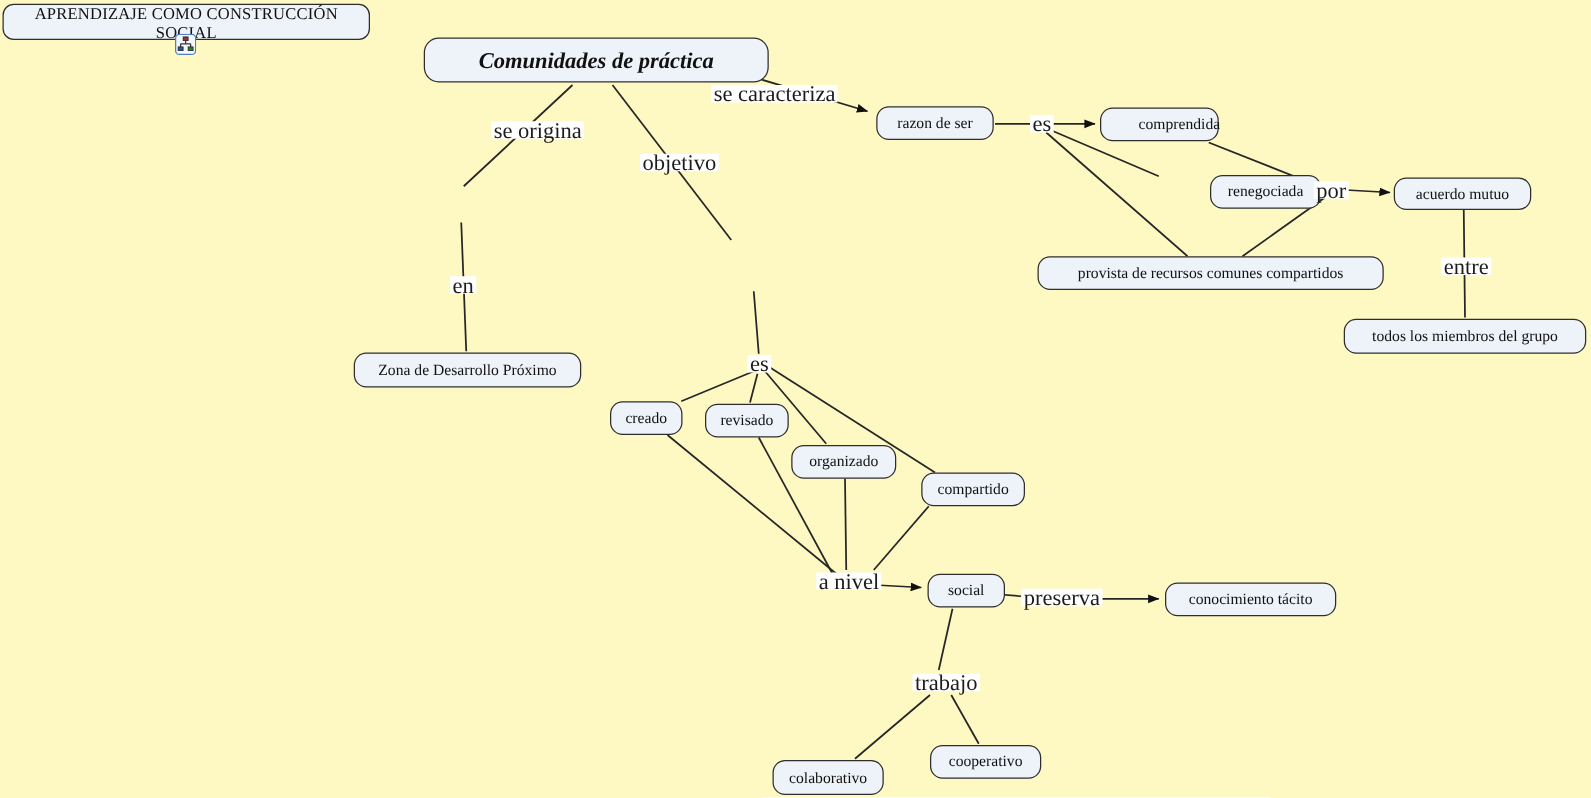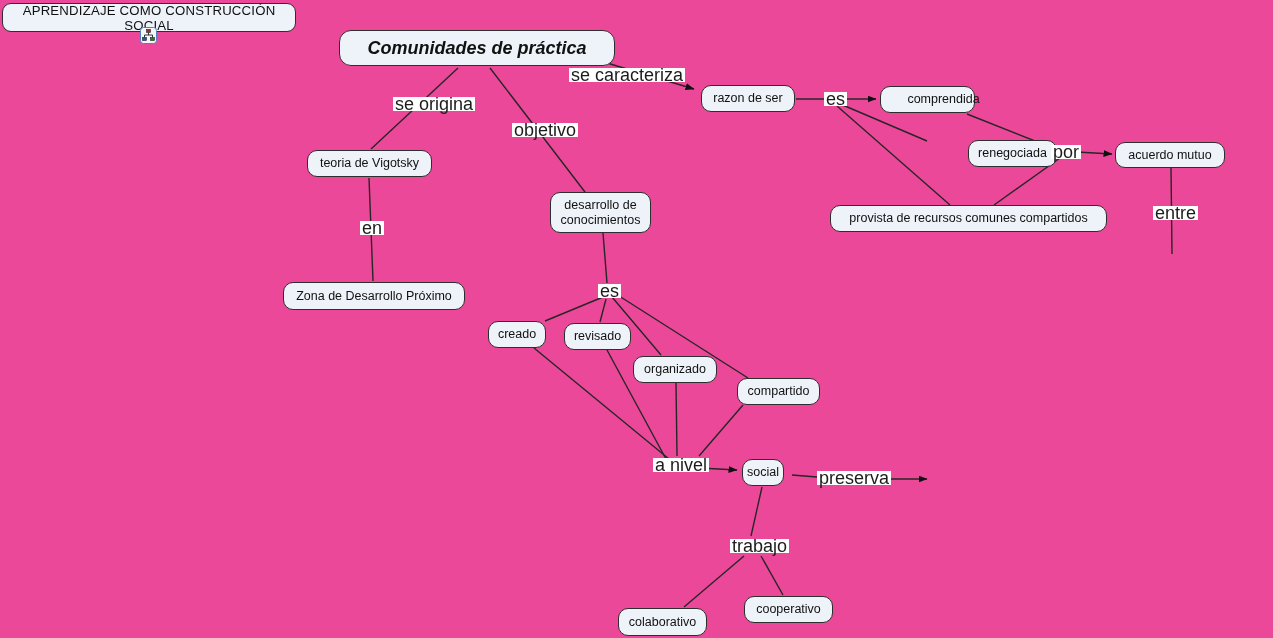--- a/index.html
+++ b/index.html
@@ -1,18 +1,18 @@
 <!DOCTYPE html>
 <html><head>
 <meta charset="utf-8">
 <style>
   html,body{margin:0;padding:0;background:#fff;}
   #canvas{
-    position:relative;width:1273px;height:638px;background:#ec4899;overflow:hidden;
-    font-family:Liberation Sans, sans-serif;
+    position:relative;width:1273px;height:638px;background:#fef9c3;overflow:hidden;
+    font-family:Liberation Serif, serif;
   }
   #edges{position:absolute;left:0;top:0;width:1273px;height:638px;}
   .node{
     position:absolute;box-sizing:border-box;
     display:flex;align-items:center;justify-content:center;text-align:center;
     background:#edf3f8;border:1.5px solid #2e2e2e;border-radius:10px;
     font-size:12.5px;line-height:15px;color:#111;padding:2px 6px;cursor:default;
   }
   .node.header{font-size:13.2px;border-radius:9px;letter-spacing:0.2px;}
   .node.title{font-size:18px;font-weight:bold;font-style:italic;border-radius:12px;border-width:1.8px;}
@@ -86,37 +86,37 @@
   <div class="node" style="left:701px;top:85px;width:94px;height:27px;">razon de ser</div>
 
   <div class="node" style="left:880px;top:86px;width:95px;height:27px;padding-left:38px;">comprendida</div>
 
   <div class="node" style="left:968px;top:140px;width:89px;height:27px;">renegociada</div>
 
   <div class="node" style="left:1115px;top:142px;width:110px;height:26px;">acuerdo mutuo</div>
 
   <div class="node" style="left:830px;top:205px;width:277px;height:27px;">provista de recursos comunes compartidos</div>
 
+  <div class="node" style="left:1075px;top:255px;width:194px;height:28px;">todos los miembros del grupo</div>
 
-  <div class="node" style="left:307px;top:150px;width:125px;height:27px;">teoria de Vigotsky</div>
 
   <div class="node" style="left:283px;top:282px;width:182px;height:28px;">Zona de Desarrollo Próximo</div>
 
-  <div class="node" style="left:550px;top:192px;width:101px;height:41px;">desarrollo de conocimientos</div>
 
   <div class="node" style="left:488px;top:321px;width:58px;height:27px;">creado</div>
 
   <div class="node" style="left:564px;top:323px;width:67px;height:27px;">revisado</div>
 
   <div class="node" style="left:633px;top:356px;width:84px;height:27px;">organizado</div>
 
   <div class="node" style="left:737px;top:378px;width:83px;height:27px;">compartido</div>
 
-  <div class="node" style="left:742px;top:459px;width:42px;height:27px;">social</div>
+  <div class="node" style="left:742px;top:459px;width:62px;height:27px;">social</div>
 
+  <div class="node" style="left:932px;top:466px;width:137px;height:27px;">conocimiento tácito</div>
 
   <div class="node" style="left:618px;top:608px;width:89px;height:28px;">colaborativo</div>
 
   <div class="node" style="left:744px;top:596px;width:89px;height:27px;">cooperativo</div>
 
   <div class="edge-label" style="left:569px;top:68px;">se caracteriza</div>
   <div class="edge-label" style="left:393px;top:97px;">se origina</div>
   <div class="edge-label" style="left:512px;top:123px;">objetivo</div>
   <div class="edge-label" style="left:824px;top:92px;">es</div>
   <div class="edge-label" style="left:1051px;top:145px;">por</div>

